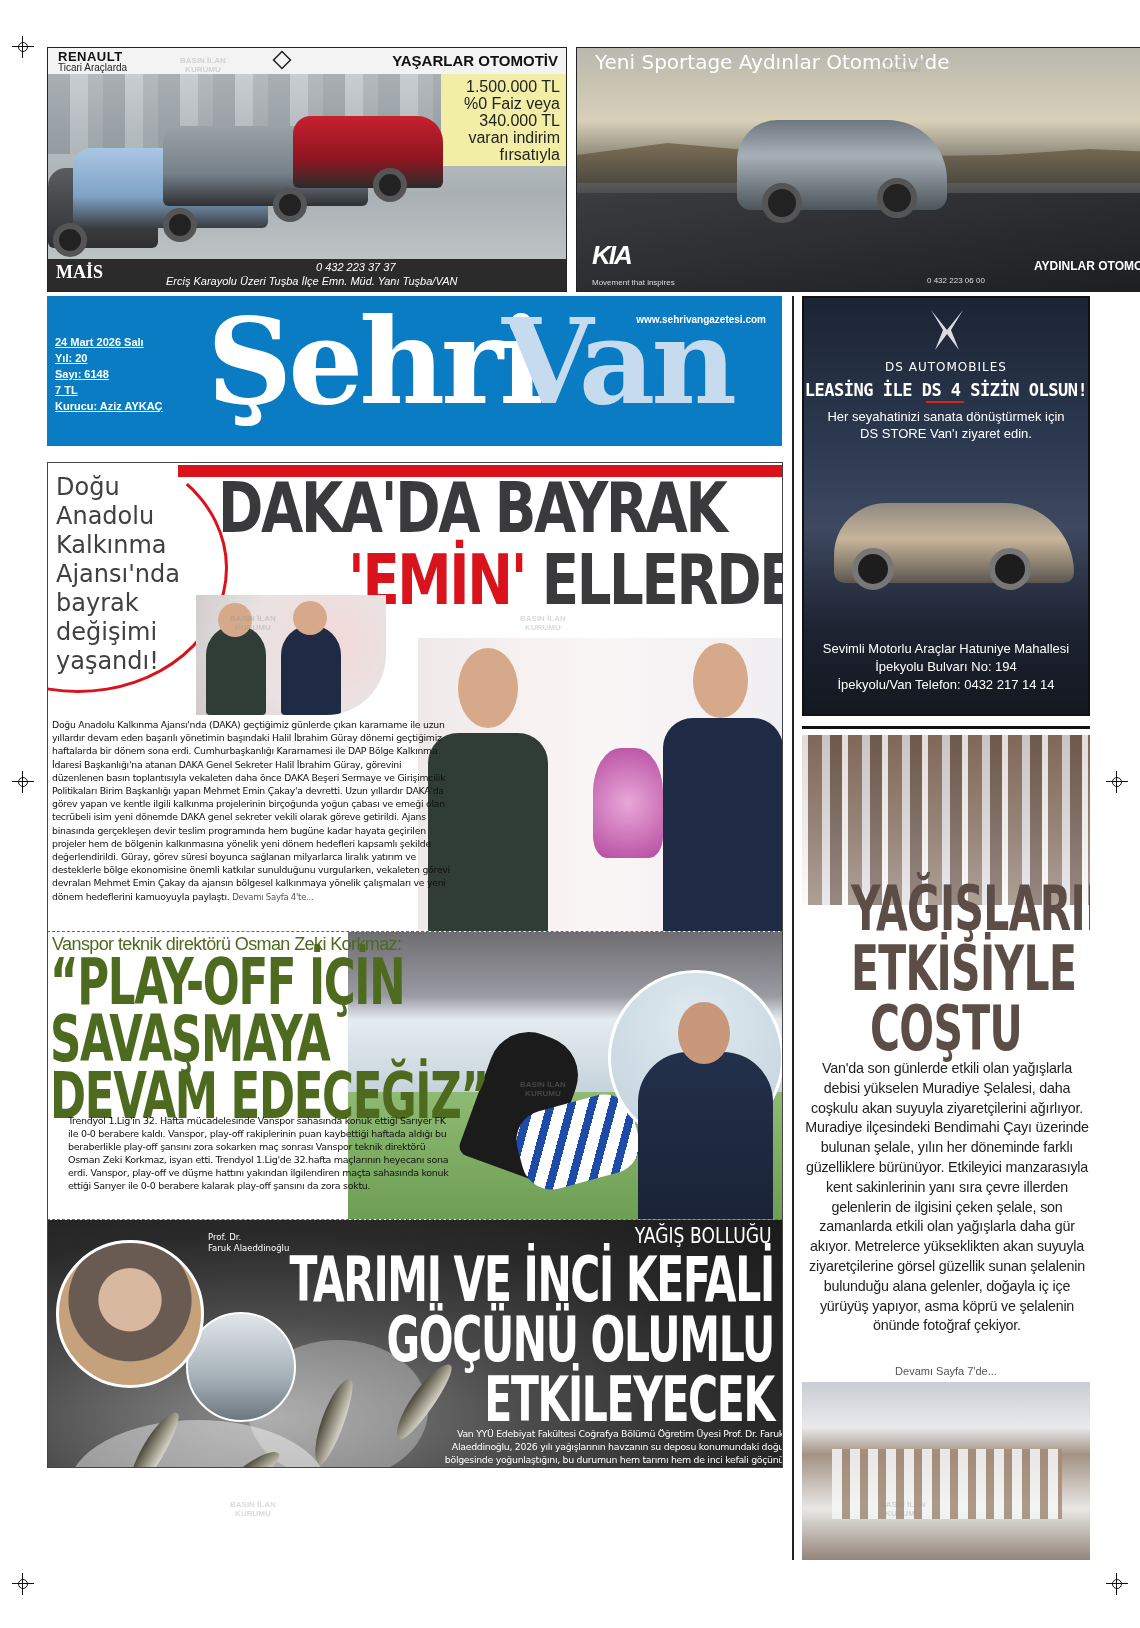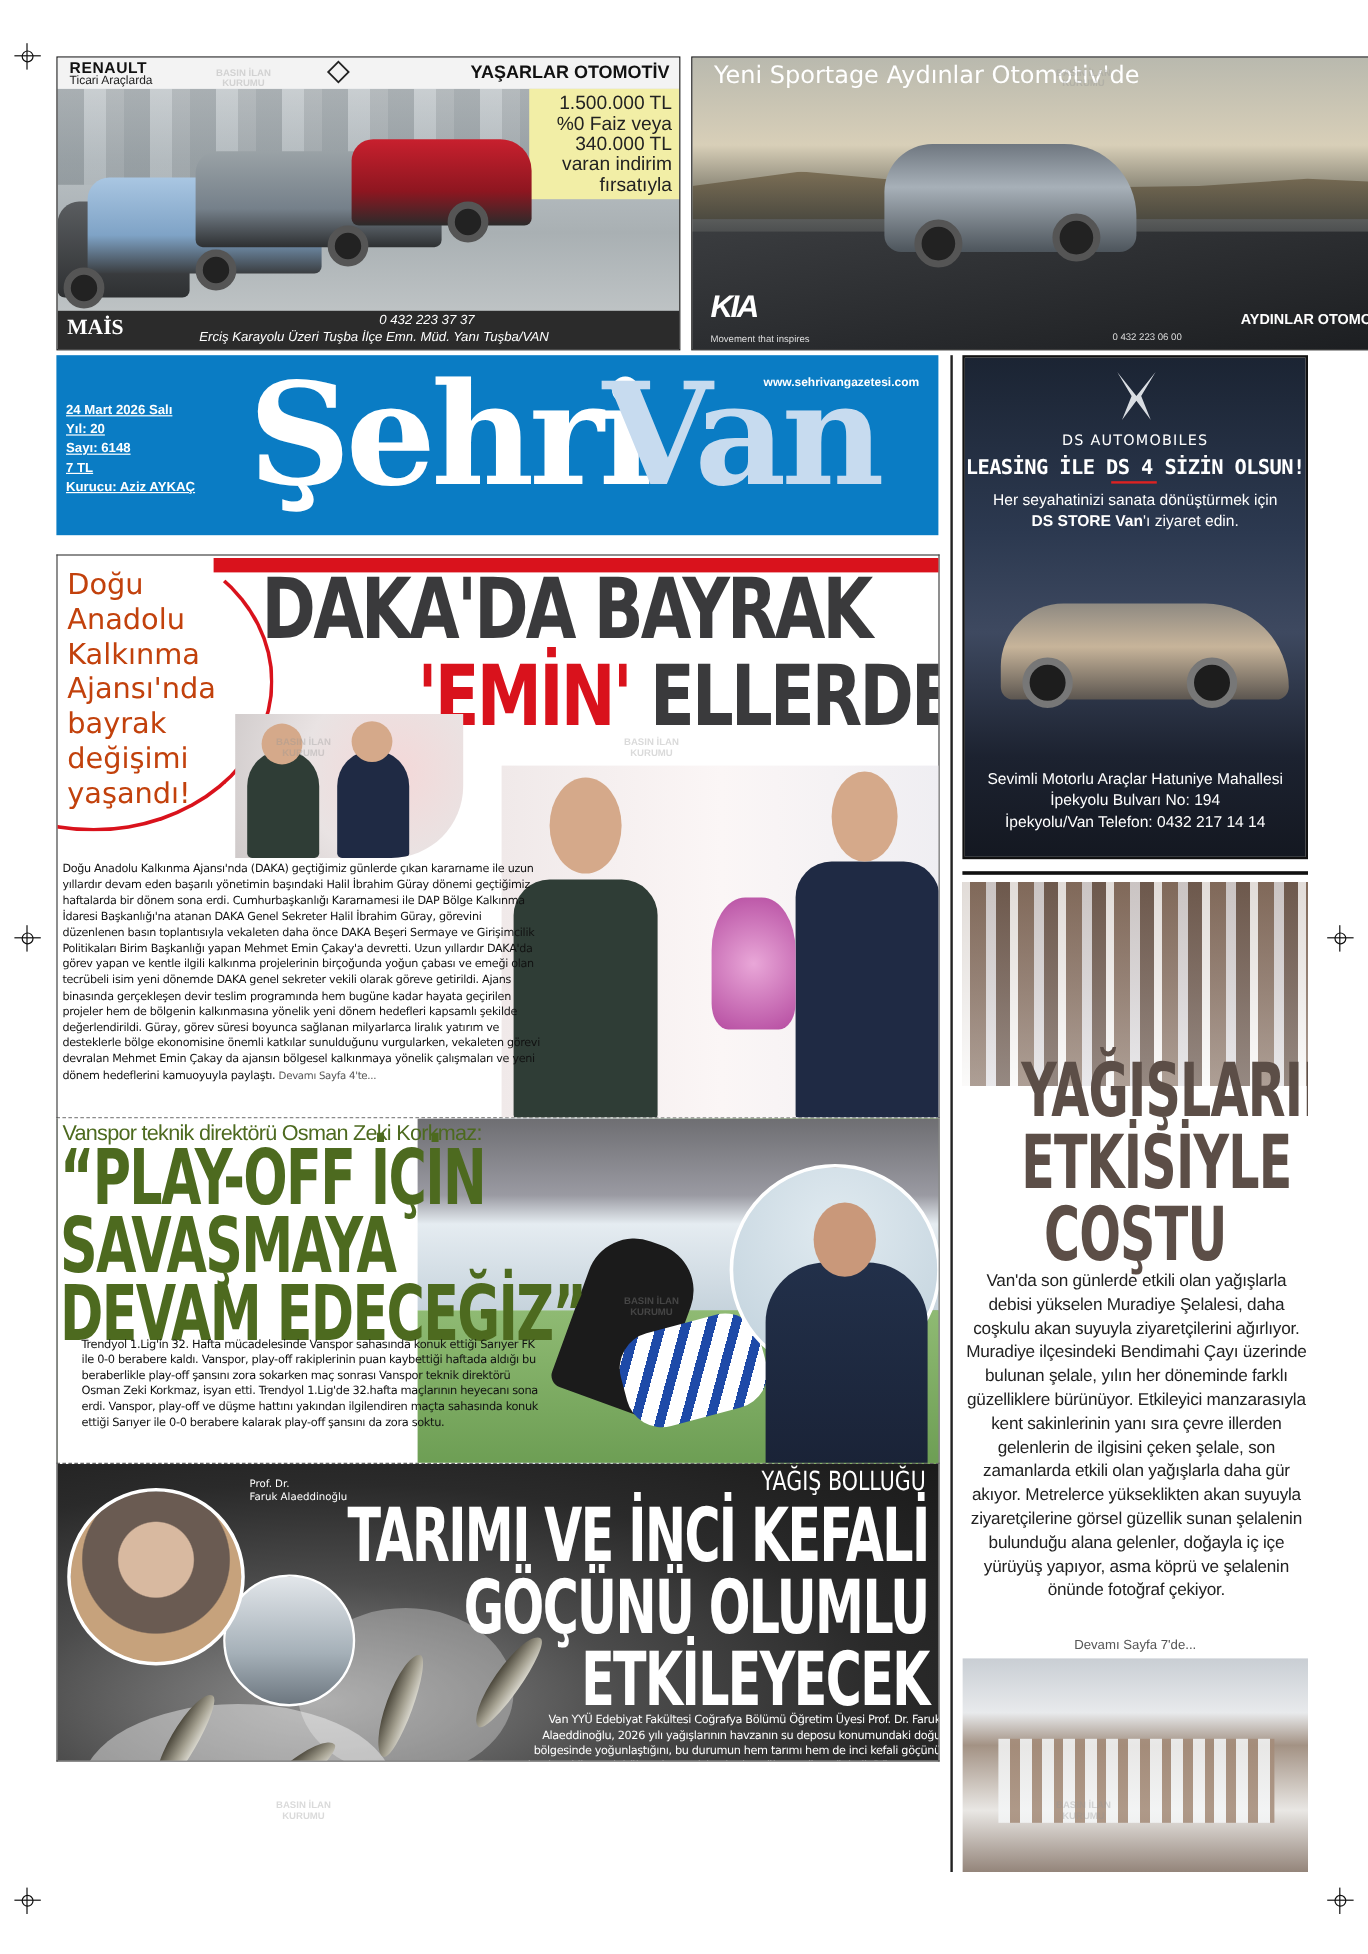--- a/index.html
+++ b/index.html
@@ -44,30 +44,30 @@
   #masthead .logo-b { position: absolute; left: 455px; top: -4px; font: bold 118px "DejaVu Serif", serif; color: #c7dbef; letter-spacing: -4px; }
   #masthead .url { position: absolute; right: 16px; top: 18px; font: bold 10px "Liberation Sans", sans-serif; color: #fff; }
 
   
   #ad-ds { left: 802px; top: 296px; width: 288px; height: 420px; border: 2px solid #111; background: linear-gradient(180deg, #1b2433 0%, #2c3950 35%, #3e4960 55%, #1c2230 80%, #141821 100%); overflow: hidden; }
   #ad-ds .ds-logo { position: absolute; left: 123px; top: 8px; width: 40px; height: 48px; }
   #ad-ds .brand { position: absolute; left: 0; width: 100%; top: 62px; text-align: center; font: 12px "DejaVu Sans", sans-serif; color: #fff; letter-spacing: 1px; }
   #ad-ds .headline { position: absolute; left: 0; width: 100%; top: 82px; text-align: center; font: bold 17px "DejaVu Sans Mono", monospace; color: #fff; letter-spacing: -0.5px; }
   #ad-ds .underline { position: absolute; left: 122px; top: 103px; width: 38px; height: 2px; background: #d22; }
   #ad-ds .copy { position: absolute; left: 0; width: 100%; top: 110px; text-align: center; font: 13px/17px "Liberation Sans", sans-serif; color: #fff; }
-  #ad-ds .copy b { font-weight: bold; text-align: center; }
+  #ad-ds .copy b { font-weight: normal; text-align: center; }
   #ad-ds .car { position: absolute; left: 30px; top: 205px; width: 240px; height: 80px; background: linear-gradient(180deg, #8f8a82, #c7b49a 45%, #5c5650); border-radius: 60px 80px 12px 12px; }
   #ad-ds .wheel1, #ad-ds .wheel2 { position: absolute; top: 250px; width: 42px; height: 42px; border-radius: 50%; background: #1d1d1d; border: 6px solid #777; }
   #ad-ds .wheel1 { left: 48px; } #ad-ds .wheel2 { left: 185px; }
   #ad-ds .addr { position: absolute; left: 0; width: 100%; top: 342px; text-align: center; font: 13px/18px "Liberation Sans", sans-serif; color: #fff; }
 
   
   #story-daka { left: 47px; top: 462px; width: 736px; height: 470px; border: 1px solid #444; border-bottom: 1px dashed #666; overflow: hidden; background: #fff; }
   #story-daka .redline { position: absolute; left: 130px; top: 2px; width: 606px; height: 12px; background: #d9121c; }
-  #story-daka .kicker { position: absolute; left: 8px; top: 10px; font: 24px/29px "DejaVu Sans", sans-serif; color: #c2410c; }
+  #story-daka .kicker { position: absolute; left: 8px; top: 10px; font: 24px/29px "DejaVu Sans", sans-serif; color: #404040; }
   #story-daka .arc { position: absolute; left: -120px; top: -20px; width: 300px; height: 250px; border: 3px solid #d9121c; border-radius: 50%; border-left-color: transparent; border-top-color: transparent; }
   #story-daka .h1 { position: absolute; left: 170px; top: 10px; font: bold 70px/70px "DejaVu Sans", sans-serif; color: #3a3a3c; transform: scaleX(0.78); transform-origin: left top; letter-spacing: -3px; white-space: nowrap; }
   #story-daka .h2 { position: absolute; left: 300px; top: 82px; font: bold 70px/70px "DejaVu Sans", sans-serif; transform: scaleX(0.78); transform-origin: left top; letter-spacing: -3px; white-space: nowrap; }
   #story-daka .h2 .red { color: #d9121c; }
   #story-daka .h2 .dark { color: #3a3a3c; }
   #story-daka .photo-small { position: absolute; left: 148px; top: 132px; width: 190px; height: 120px; background: radial-gradient(circle at 70% 40%, #f4d8d8, #e9e3e3 50%, #cfcaca); border-radius: 0 0 60px 0; overflow: hidden; }
   .person { position: absolute; border-radius: 30px 30px 4px 4px; }
   .head { position: absolute; border-radius: 50%; background: #d5a98a; }
   #story-daka .photo-big { position: absolute; left: 370px; top: 175px; width: 366px; height: 295px; background: linear-gradient(90deg, #f0e9e9, #fbf6f6 50%, #efeef2); }
   #story-daka .body { position: absolute; left: 4px; top: 255px; width: 400px; font: 9.3px/13.2px "DejaVu Sans", sans-serif; color: #111; letter-spacing: -0.25px; }

